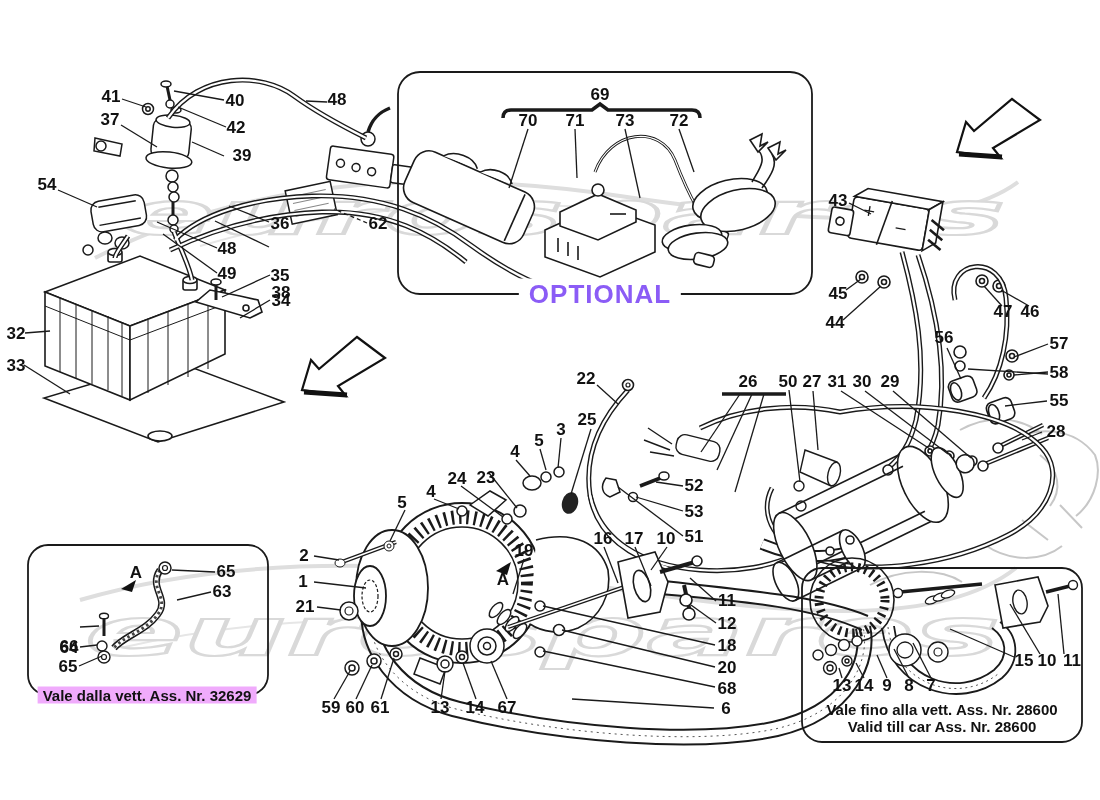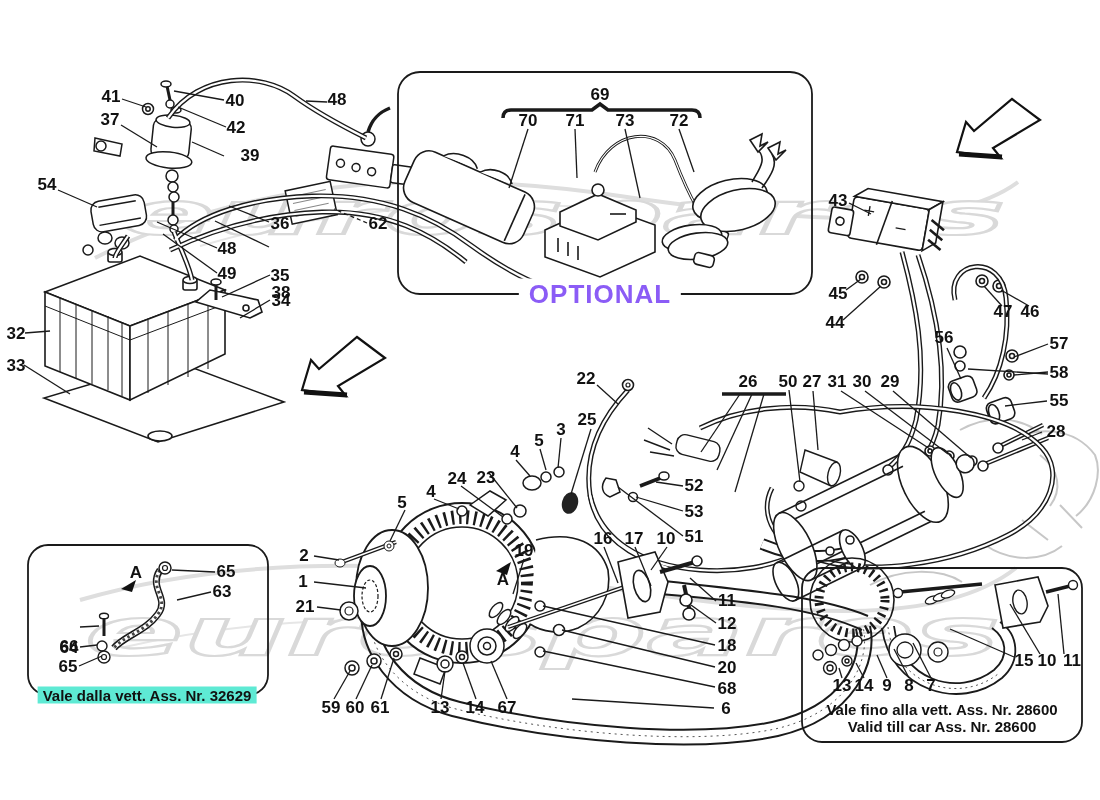--- a/index.html
+++ b/index.html
@@ -4,21 +4,21 @@
 <style>
   html,body{margin:0;padding:0;background:#fff;}
   #stage{position:relative;width:1100px;height:800px;background:#fff;overflow:hidden;
          font-family:"Liberation Sans",sans-serif;}
   #art{position:absolute;left:0;top:0;}
   #callouts{position:absolute;left:0;top:0;width:1100px;height:800px;pointer-events:none;}
   .callout{position:absolute;transform:translate(-50%,-50%);
            font:700 17px "Liberation Sans",sans-serif;color:#111;white-space:nowrap;}
   .caption{position:absolute;transform:translate(-50%,-50%);
            font:700 15px "Liberation Sans",sans-serif;color:#111;white-space:nowrap;
-           background:#5eead4;padding:0 5px;}
+           background:#f0abfc;padding:0 5px;}
   .optional-label{position:absolute;transform:translate(-50%,-50%);
            font:700 26px "Liberation Sans",sans-serif;letter-spacing:1px;color:#8b5cf6;
            background:#fff;padding:0 10px;}
 </style>
 </head>
 <body>
 
 <div id="stage">
 
 <svg id="art" width="1100" height="800" viewBox="0 0 1100 800">
@@ -522,21 +522,21 @@
     <polygon points="121,589 136,580 132,592" fill="#111" stroke="none"></polygon>
   </g>
 </svg>
 
 <div id="callouts">
       <div class="callout" style="left: 111px; top: 97px;">41</div>
       <div class="callout" style="left: 235px; top: 101px;">40</div>
       <div class="callout" style="left: 337px; top: 100px;">48</div>
       <div class="callout" style="left: 110px; top: 120px;">37</div>
       <div class="callout" style="left: 236px; top: 128px;">42</div>
-      <div class="callout" style="left: 250px; top: 156px;">39</div>
+      <div class="callout" style="left: 242px; top: 156px;">39</div>
       <div class="callout" style="left: 47px; top: 185px;">54</div>
       <div class="callout" style="left: 280px; top: 224px;">36</div>
       <div class="callout" style="left: 378px; top: 224px;">62</div>
       <div class="callout" style="left: 281px; top: 249px; margin-top: 44px;">38</div>
       <div class="callout" style="left: 227px; top: 249px;">48</div>
       <div class="callout" style="left: 227px; top: 274px;">49</div>
       <div class="callout" style="left: 280px; top: 276px;">35</div>
       <div class="callout" style="left: 281px; top: 301px;">34</div>
       <div class="callout" style="left: 16px; top: 334px;">32</div>
       <div class="callout" style="left: 16px; top: 366px;">33</div>

